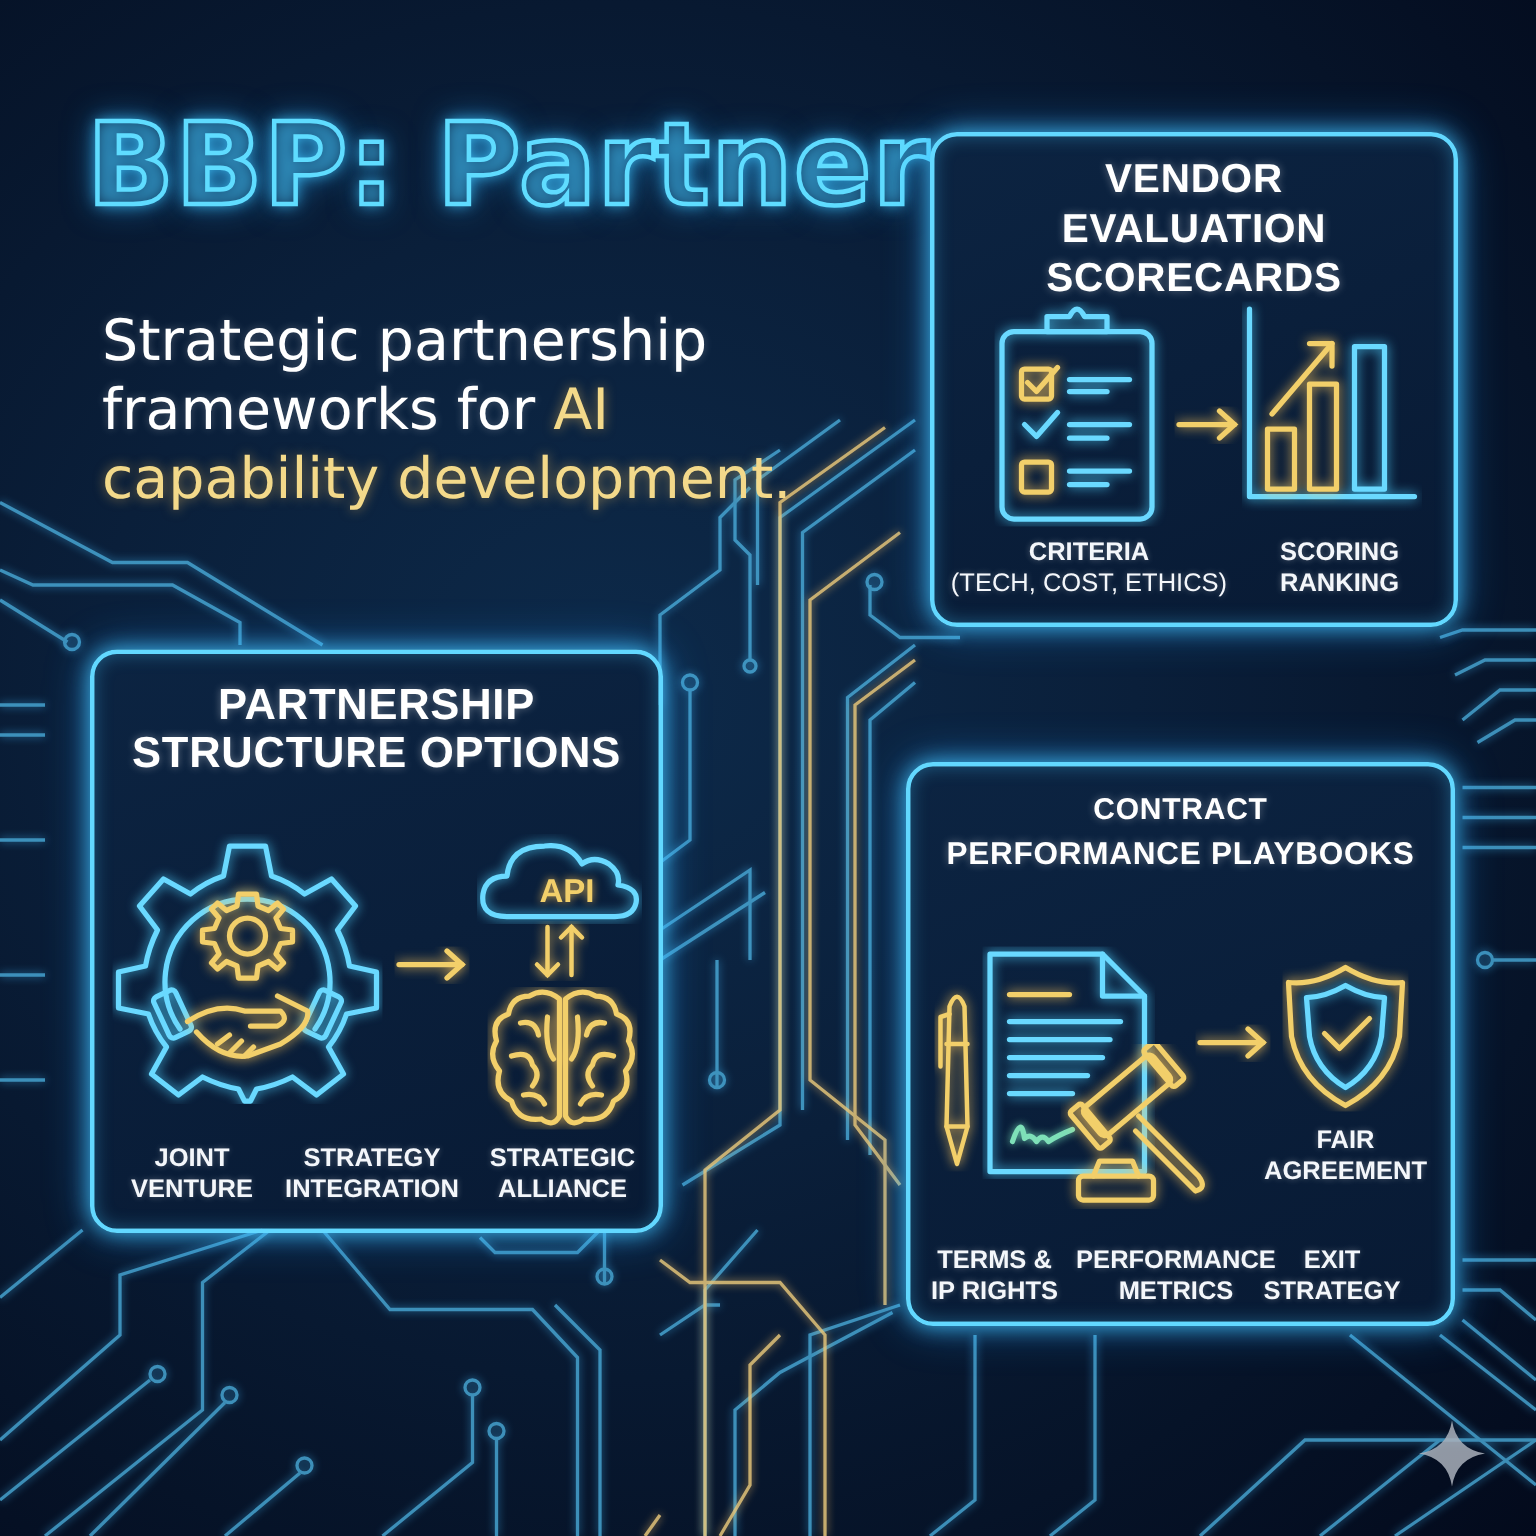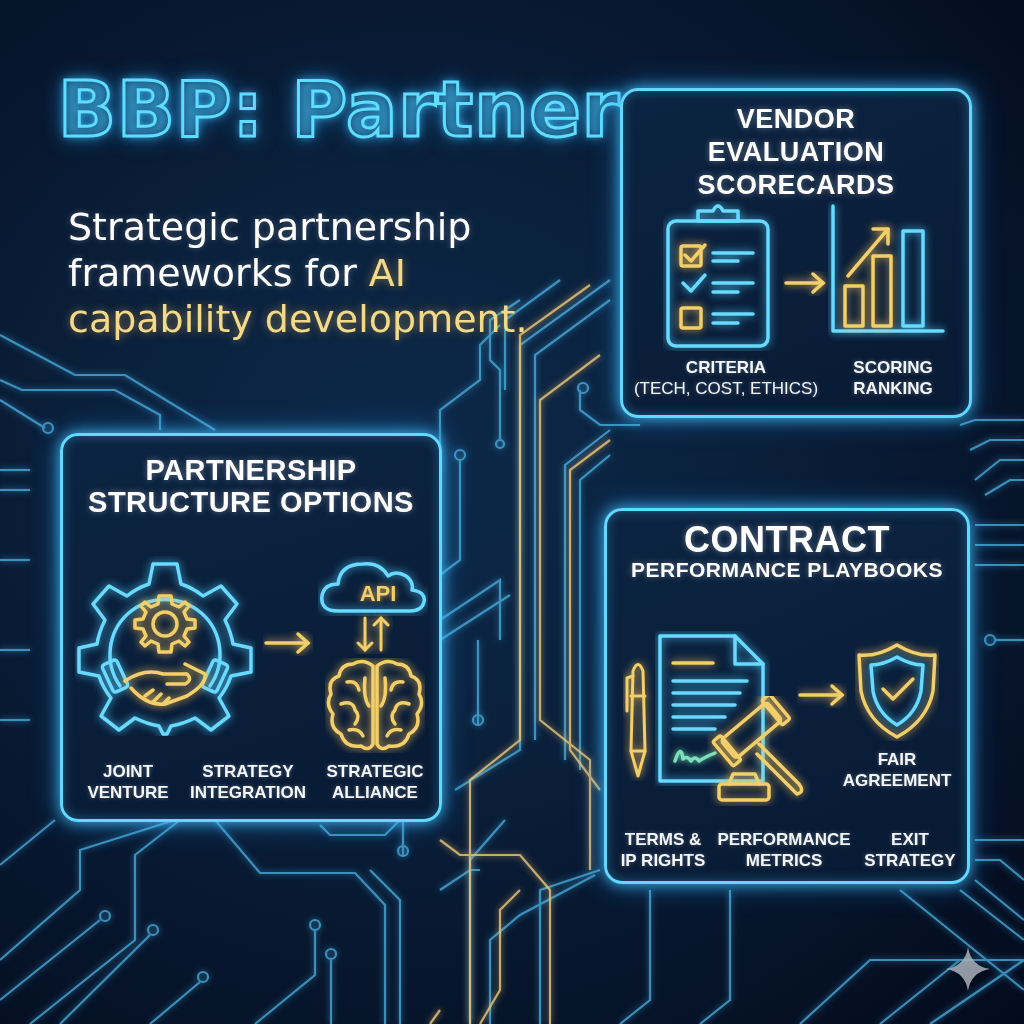--- a/index.html
+++ b/index.html
@@ -249,21 +249,21 @@
     <div>INTEGRATION</div>
   </div>
   <div class="label" style="left:254px; top:325px; width:116px;">
     <div>STRATEGIC</div>
     <div>ALLIANCE</div>
   </div>
 </div>
 
 <div class="panel" style="left:604px; top:508px; width:360px; height:370px;">
   <div class="panel-title" style="top:12px;">
-    <div style="font-size:36px; line-height:34px;">CONTRACT</div>
+    <div style="font-size:20px; line-height:34px;">CONTRACT</div>
     <div style="font-size:21px; line-height:26px;">PERFORMANCE PLAYBOOKS</div>
   </div>
 
   <svg class="icon" style="left:16px;top:145px" width="30" height="125" viewBox="0 0 30 125" fill="none" stroke-width="3" stroke-linecap="round" stroke-linejoin="round">
     <g class="neon-y">
       <path d="M10,15 Q15,2 20,15 L22,95 L15,120 L8,95 Z"></path>
       <line x1="8" y1="40" x2="22" y2="40"></line>
         <line x1="8" y1="95" x2="22" y2="95"></line>
       <path d="M10,20 L4,22 L4,55"></path>
     </g>
@@ -318,21 +318,21 @@
     <div>AGREEMENT</div>
   </div>
   <div class="label" style="left:6px; top:318px; width:100px;">
     <div>TERMS &amp;</div>
     <div>IP RIGHTS</div>
   </div>
   <div class="label" style="left:108px; top:318px; width:138px;">
     <div>PERFORMANCE</div>
     <div>METRICS</div>
   </div>
-  <div class="label" style="left:250px; top:318px; width:106px;">
+  <div class="label" style="left:228px; top:318px; width:106px;">
     <div>EXIT</div>
     <div>STRATEGY</div>
   </div>
 </div>
 
 <svg class="sparkle" width="48" height="48" viewBox="0 0 48 48">
   <path d="M24,2 Q27,21 46,24 Q27,27 24,46 Q21,27 2,24 Q21,21 24,2 Z" fill="#a9b0bb" opacity="0.85"></path>
 </svg>
 
 </body></html>

